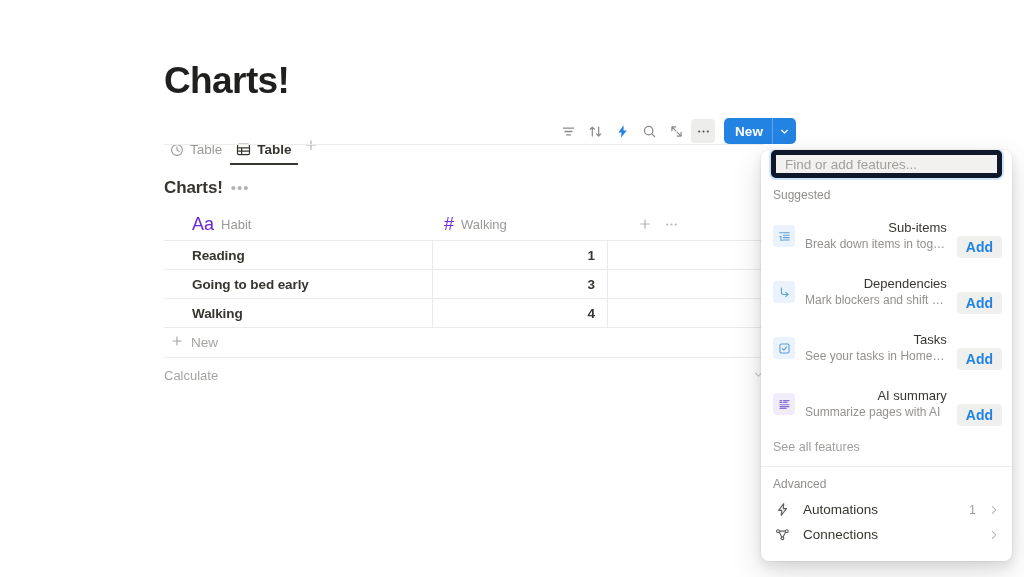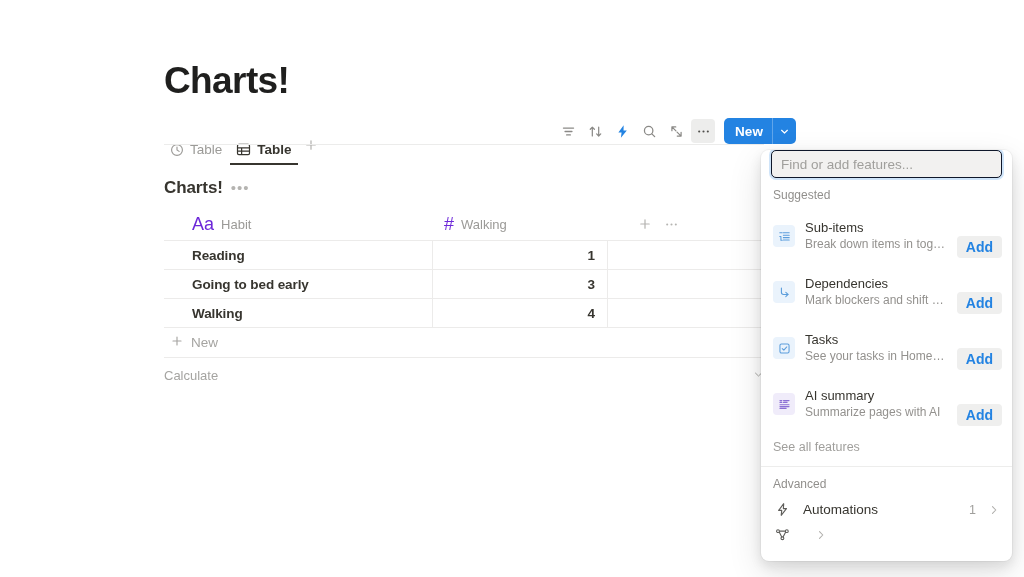--- a/index.html
+++ b/index.html
@@ -194,21 +194,21 @@
     font-size: 13.5px; font-weight: bold; color: #37352f;
     margin-left: -6px;
   }
   .panel-close { color: #9b9a97; display: flex; align-items: center; cursor: pointer; }
 
   .search-wrap { padding: 0 10px 10px 10px; }
   .search-input {
     width: 100%;
     height: 28px;
     border-radius: 5px;
-    border: 1px solid #0f172a;
+    border: 5px solid #0f172a;
     background: #f2f1f0;
     box-shadow: 0 0 0 2px rgba(35,131,226,0.22);
     padding: 0 9px;
     font-size: 13.5px;
     font-family: "Liberation Sans", sans-serif;
     color: #37352f;
     outline: none;
   }
   .search-input::placeholder { color: #a09f9c; }
 
@@ -228,21 +228,21 @@
   .feat-ico {
     width: 22px; height: 22px;
     border-radius: 4px;
     background: #eaf3fc;
     display: flex; align-items: center; justify-content: center;
     color: #5b9ddb;
     flex: 0 0 22px;
   }
   .feat-ico.purple { background: #f0ecfa; color: #8b6fd4; }
   .feat-txt { flex: 1; min-width: 0; }
-  .feat-name { font-size: 13px; color: #37352f; line-height: 16px; }
+  .feat-name { font-size: 13px; color: #37352f; line-height: 16px; text-align: right; }
   .feat-desc {
     font-size: 12px; color: #93918e; line-height: 16px;
     white-space: nowrap; overflow: hidden; text-overflow: ellipsis;
     max-width: 142px;
   }
   .add-btn {
     background: #efefee;
     color: #2383e2;
     font-size: 14px;
     font-weight: 600;
@@ -527,20 +527,21 @@
 
   <div class="adv-item">
     <span class="adv-ico">
       <svg width="15" height="15" viewBox="0 0 16 16" fill="none" stroke="currentColor" stroke-width="1.2">
         <circle cx="3.2" cy="4.4" r="1.5"></circle>
           <circle cx="12.6" cy="4.4" r="1.5"></circle>
           <circle cx="7.9" cy="12" r="1.5"></circle>
         <path d="M4.5 5.3l2.7 5.4M11.4 5.3L8.6 10.7M4.7 4.4h6.4"></path>
       </svg>
     </span>
+    <span class="adv-label">Connections</span>
     <span class="adv-count"></span>
     <span class="adv-chev">
       <svg width="12" height="12" viewBox="0 0 16 16" fill="none" stroke="currentColor" stroke-width="1.4" stroke-linecap="round" stroke-linejoin="round">
         <path d="M6 3.4L10.4 8 6 12.6"></path>
       </svg>
     </span>
   </div>
 
   <div class="adv-pad-bot"></div>
 </div>

